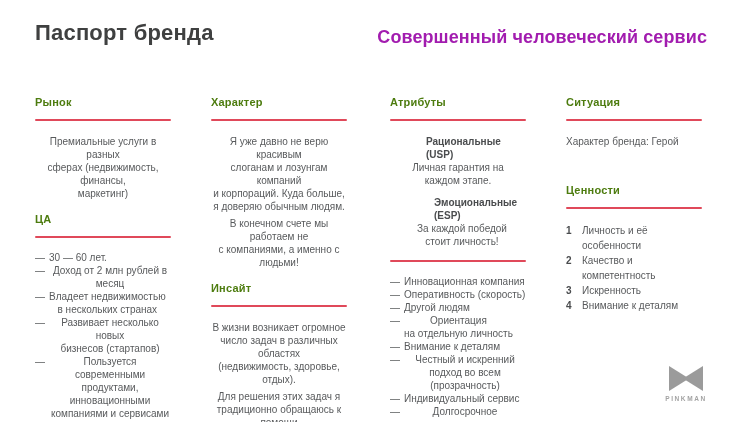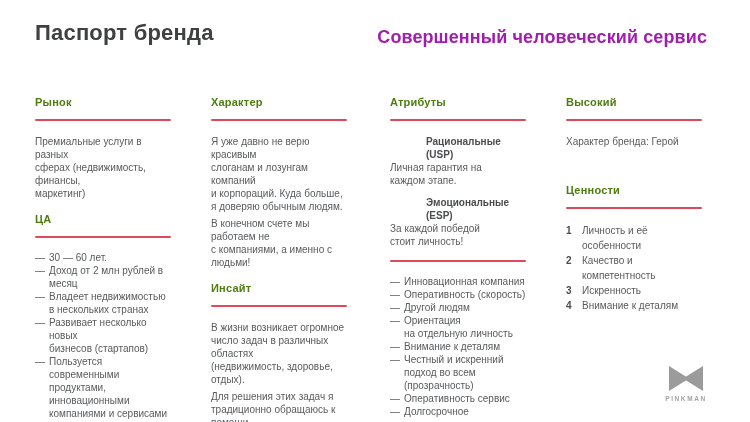--- a/index.html
+++ b/index.html
@@ -47,25 +47,25 @@
     background: #e0495a;
     margin-top: 8px;
     border-radius: 1px;
   }
   .body-text {
     margin-top: 14px;
     font-size: 10px;
     line-height: 13px;
     color: #585a5c;
   }
-  .pre { white-space: pre-line; }
+  .pre { white-space: pre-line; text-align: center; }
   .para + .para { margin-top: 4px; }
   .sub-gap { margin-top: 10px; }
   .group { margin-top: 14px; }
-  .group + .group { margin-top: 9px; }
+  .group + .group { margin-top: 9px; margin-left: 8px; }
   .group-label {
     font-size: 10px;
     line-height: 13px;
     font-weight: 700;
     color: #4a4c4e;
     padding-left: 36px;
   }
   .group-text {
     font-size: 10px;
     line-height: 13px;
@@ -235,21 +235,21 @@
           </div>
 
           <div class="dash-item">
             <span class="dash">—</span>
             <span class="pre">Честный и искренний
 подход во всем (прозрачность)</span>
           </div>
 
           <div class="dash-item">
             <span class="dash">—</span>
-            <span class="pre">Оперативность сервис</span>
+            <span class="pre">Индивидуальный сервис</span>
           </div>
 
           <div class="dash-item">
             <span class="dash">—</span>
             <span class="pre">Долгосрочное сотрудничество</span>
           </div>
 
           <div class="dash-item">
             <span class="dash">—</span>
             <span class="pre">Высокий уровень сервиса</span>
@@ -258,21 +258,21 @@
           <div class="dash-item">
             <span class="dash">—</span>
             <span class="pre">Толерантность</span>
           </div>
         </div>
     </div>
   </div>
 
   <div class="col col4">
     <div>
-      <div class="section-heading">Высокий</div>
+      <div class="section-heading">Ситуация</div>
       <div class="rule"></div>
       <div class="body-text">Характер бренда: Герой</div>
     </div>
     <div style="margin-top:33px;">
       <div class="section-heading">Ценности</div>
       <div class="rule"></div>
       <div class="num-list">
 
           <div class="num-item">
             <span class="num">1</span>

